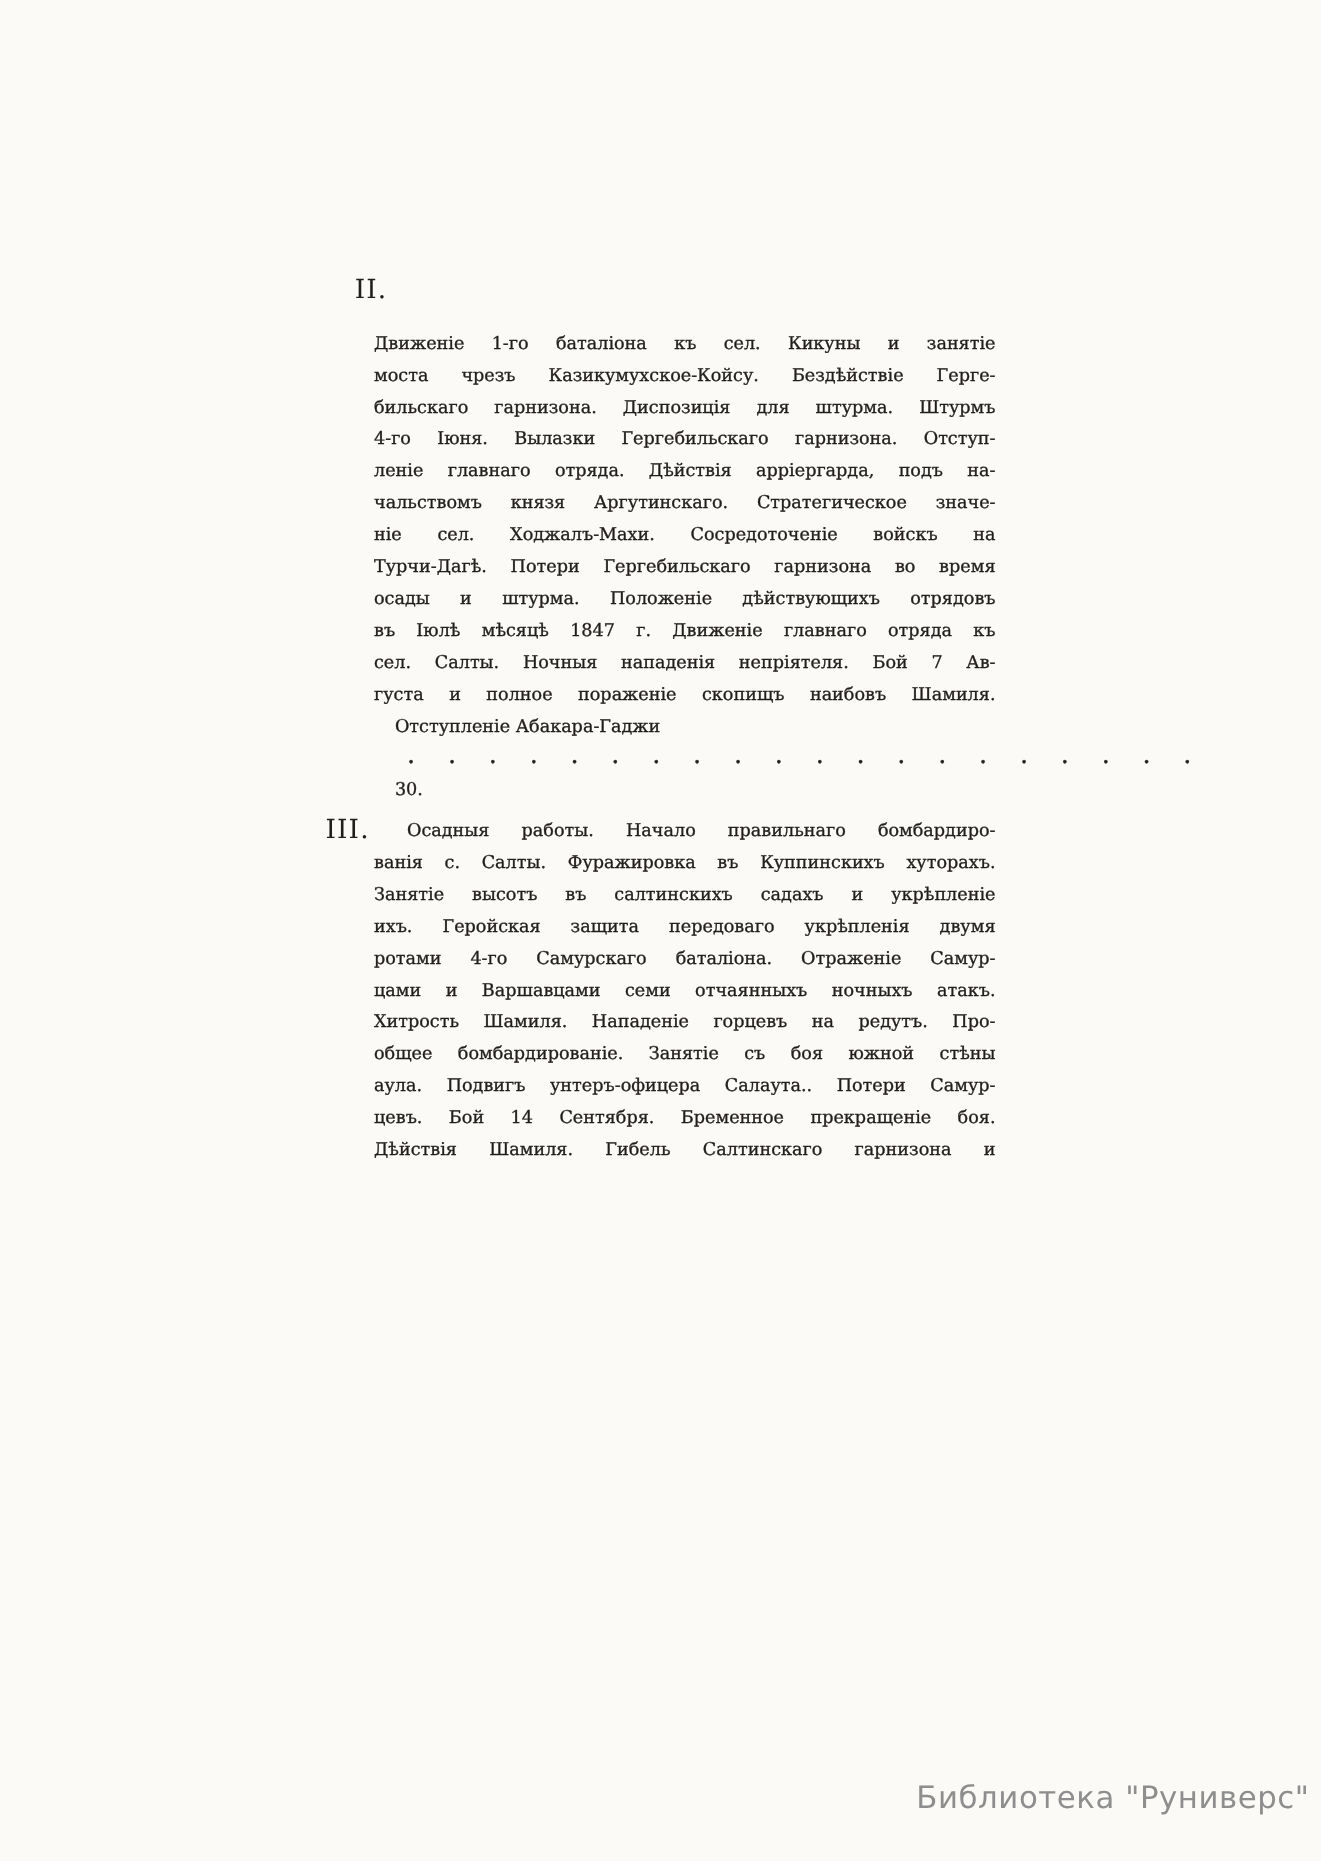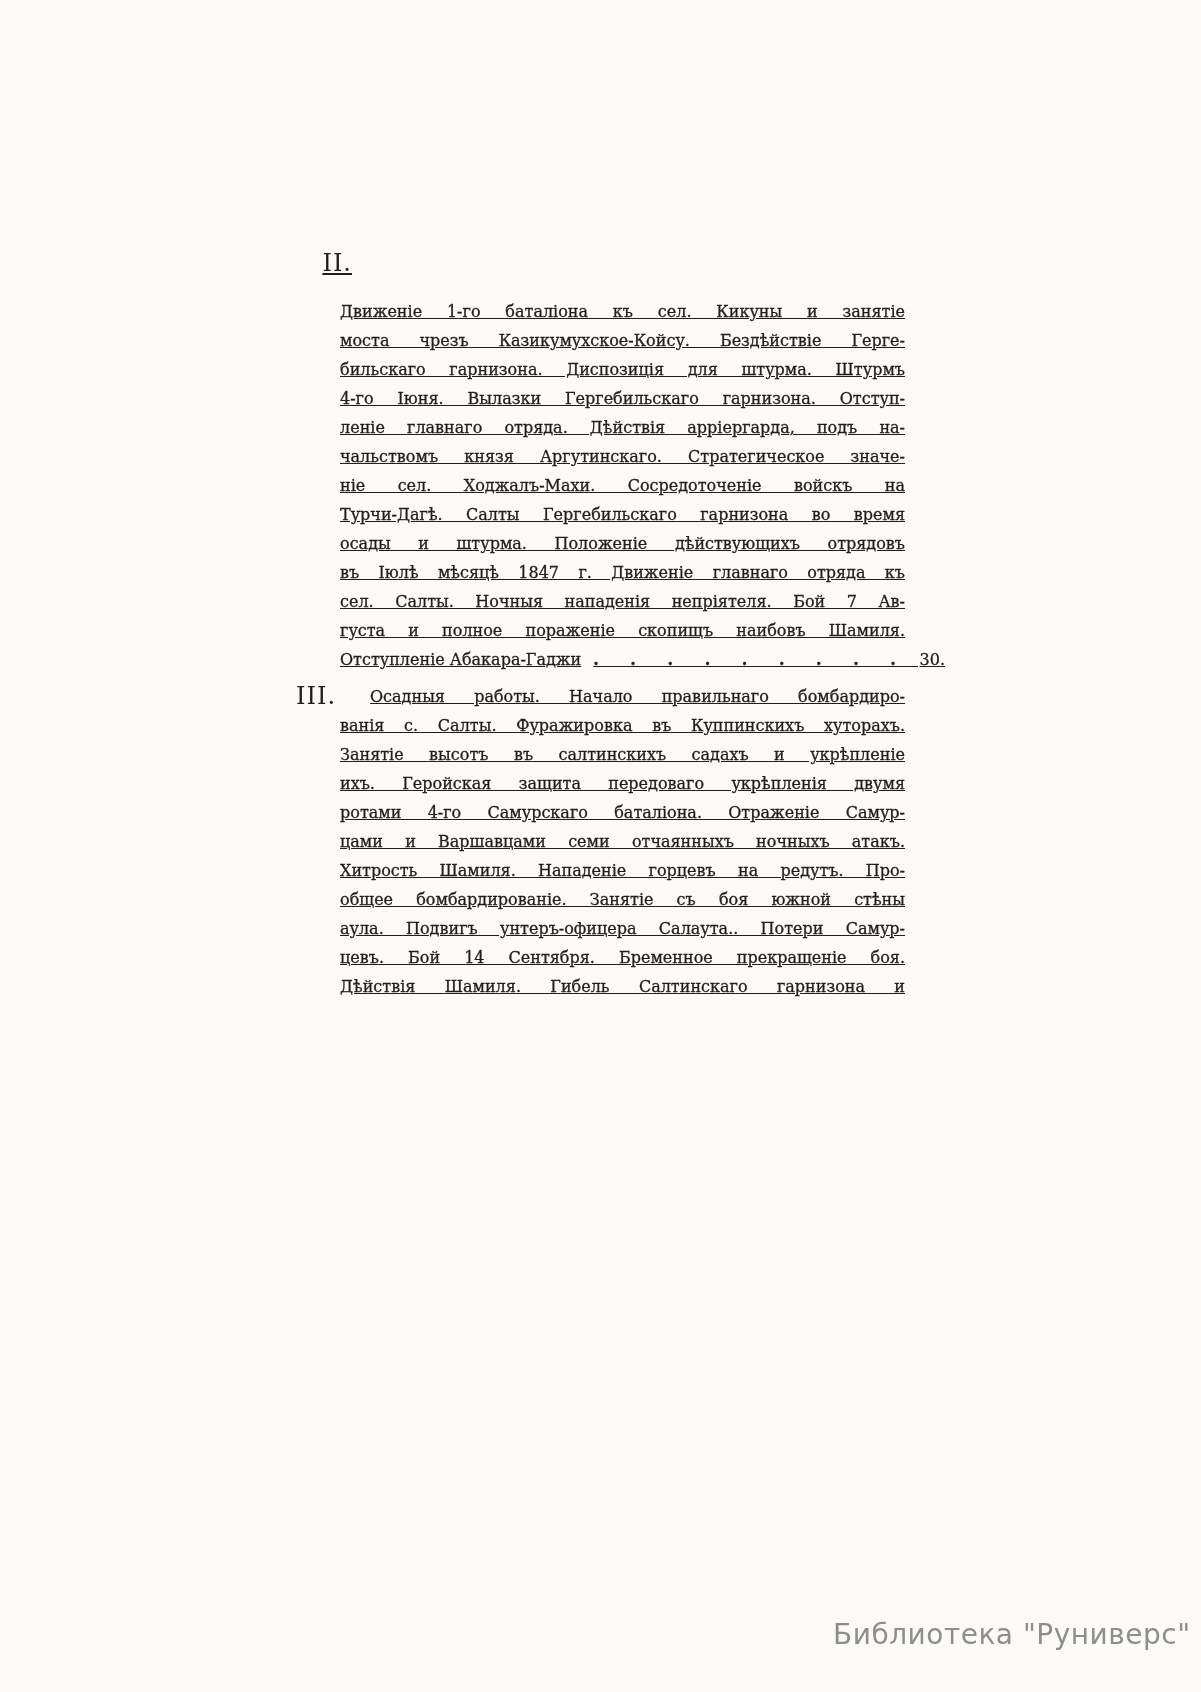--- a/index.html
+++ b/index.html
@@ -8,21 +8,21 @@
     background: #fbfaf7;
     font-family: "DejaVu Serif", serif;
     color: #211e1b;
     position: relative;
     overflow: hidden;
   }
   .page { position: absolute; inset: 0; }
 
   .toc { position: absolute; top: 249px; left: 0; width: 1201px; }
 
-  .toc-section { position: relative; text-decoration: underline; }
+  .toc-section { position: relative; }
   .toc-section + .toc-section { margin-top: 8px; }
 
   .numeral {
     font-size: 24px;
     line-height: 29px;
     letter-spacing: 1px;
   }
   .standalone .numeral { margin-left: 280px; width: 72px; text-align: right; }
   .standalone .para { margin-top: 19px; }
   .toc-section:not(.standalone) .numeral {
@@ -42,31 +42,32 @@
     white-space: normal;
   }
   .line.first { text-indent: 30px; }
 
   .leader {
     display: flex;
     width: 605px;
     align-items: baseline;
     text-align: left;
     text-align-last: auto;
+    flex-direction: column;
   }
   .leader .lt { white-space: nowrap; }
   .leader .dots {
     flex: 1;
     overflow: hidden;
     white-space: nowrap;
     letter-spacing: 13px;
     padding-left: 12px;
     font-weight: bold;
   }
-  .leader .pg { white-space: nowrap; margin-left: 2px; }
+  .leader .pg { white-space: nowrap; margin-left: 19px; }
 
   .watermark {
     position: absolute;
     left: 833px;
     top: 1618px;
     font-family: "DejaVu Sans", sans-serif;
     font-size: 28px;
     color: #8e8e8e;
     letter-spacing: 0.5px;
   }
@@ -79,21 +80,21 @@
       <section class="toc-section standalone">
         <div class="numeral">II.</div>
         <div class="para">
           <div class="line">Движеніе 1-го баталіона къ сел. Кикуны и занятіе</div>
           <div class="line">моста чрезъ Казикумухское-Койсу. Бездѣйствіе Герге-</div>
           <div class="line">бильскаго гарнизона. Диспозиція для штурма. Штурмъ</div>
           <div class="line">4-го Іюня. Вылазки Гергебильскаго гарнизона. Отступ-</div>
           <div class="line">леніе главнаго отряда. Дѣйствія арріергарда, подъ на-</div>
           <div class="line">чальствомъ князя Аргутинскаго. Стратегическое значе-</div>
           <div class="line">ніе сел. Ходжалъ-Махи. Сосредоточеніе войскъ на</div>
-          <div class="line">Турчи-Дагѣ. Салты Гергебильскаго гарнизона во время</div>
+          <div class="line">Турчи-Дагѣ. Потери Гергебильскаго гарнизона во время</div>
           <div class="line">осады и штурма. Положеніе дѣйствующихъ отрядовъ</div>
           <div class="line">въ Іюлѣ мѣсяцѣ 1847 г. Движеніе главнаго отряда къ</div>
           <div class="line">сел. Салты. Ночныя нападенія непріятеля. Бой 7 Ав-</div>
           <div class="line">густа и полное пораженіе скопищъ наибовъ Шамиля.</div>
           <div class="line leader">
             <span class="lt">Отступленіе Абакара-Гаджи</span>
             <span class="dots">. . . . . . . . . . . . . . . . . . . .</span>
             <span class="pg">30.</span>
           </div>
         </div>

